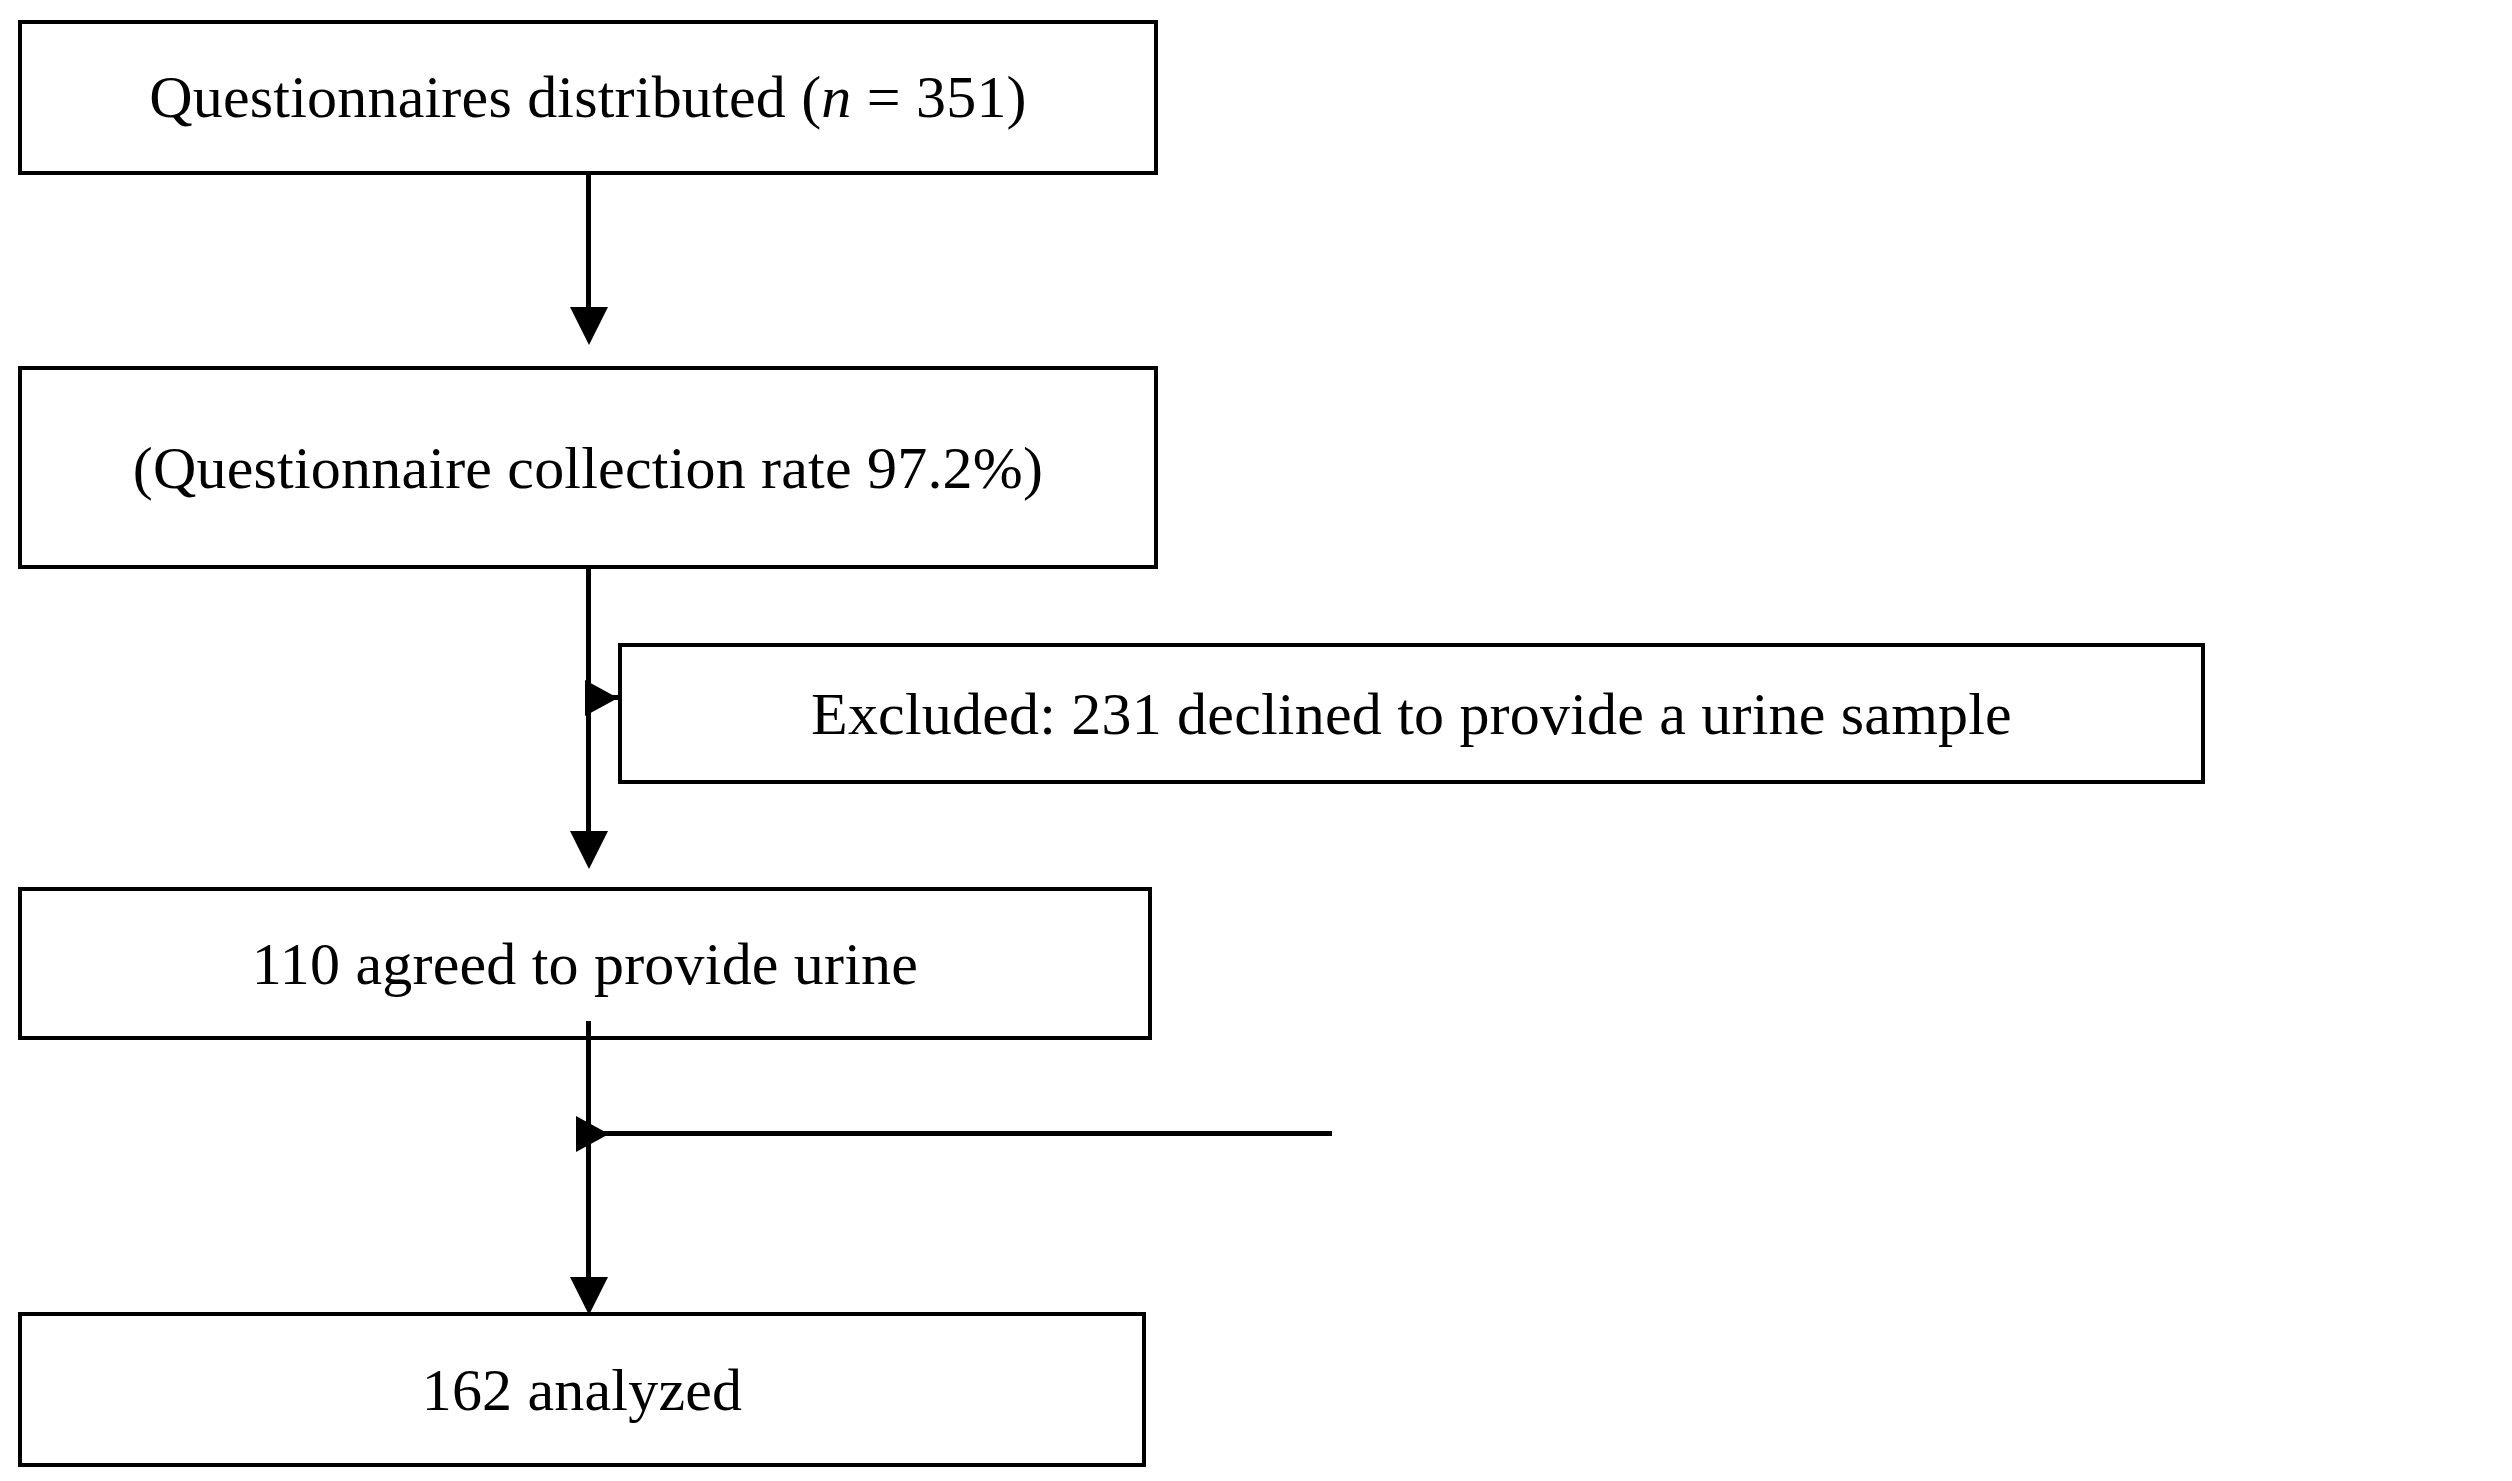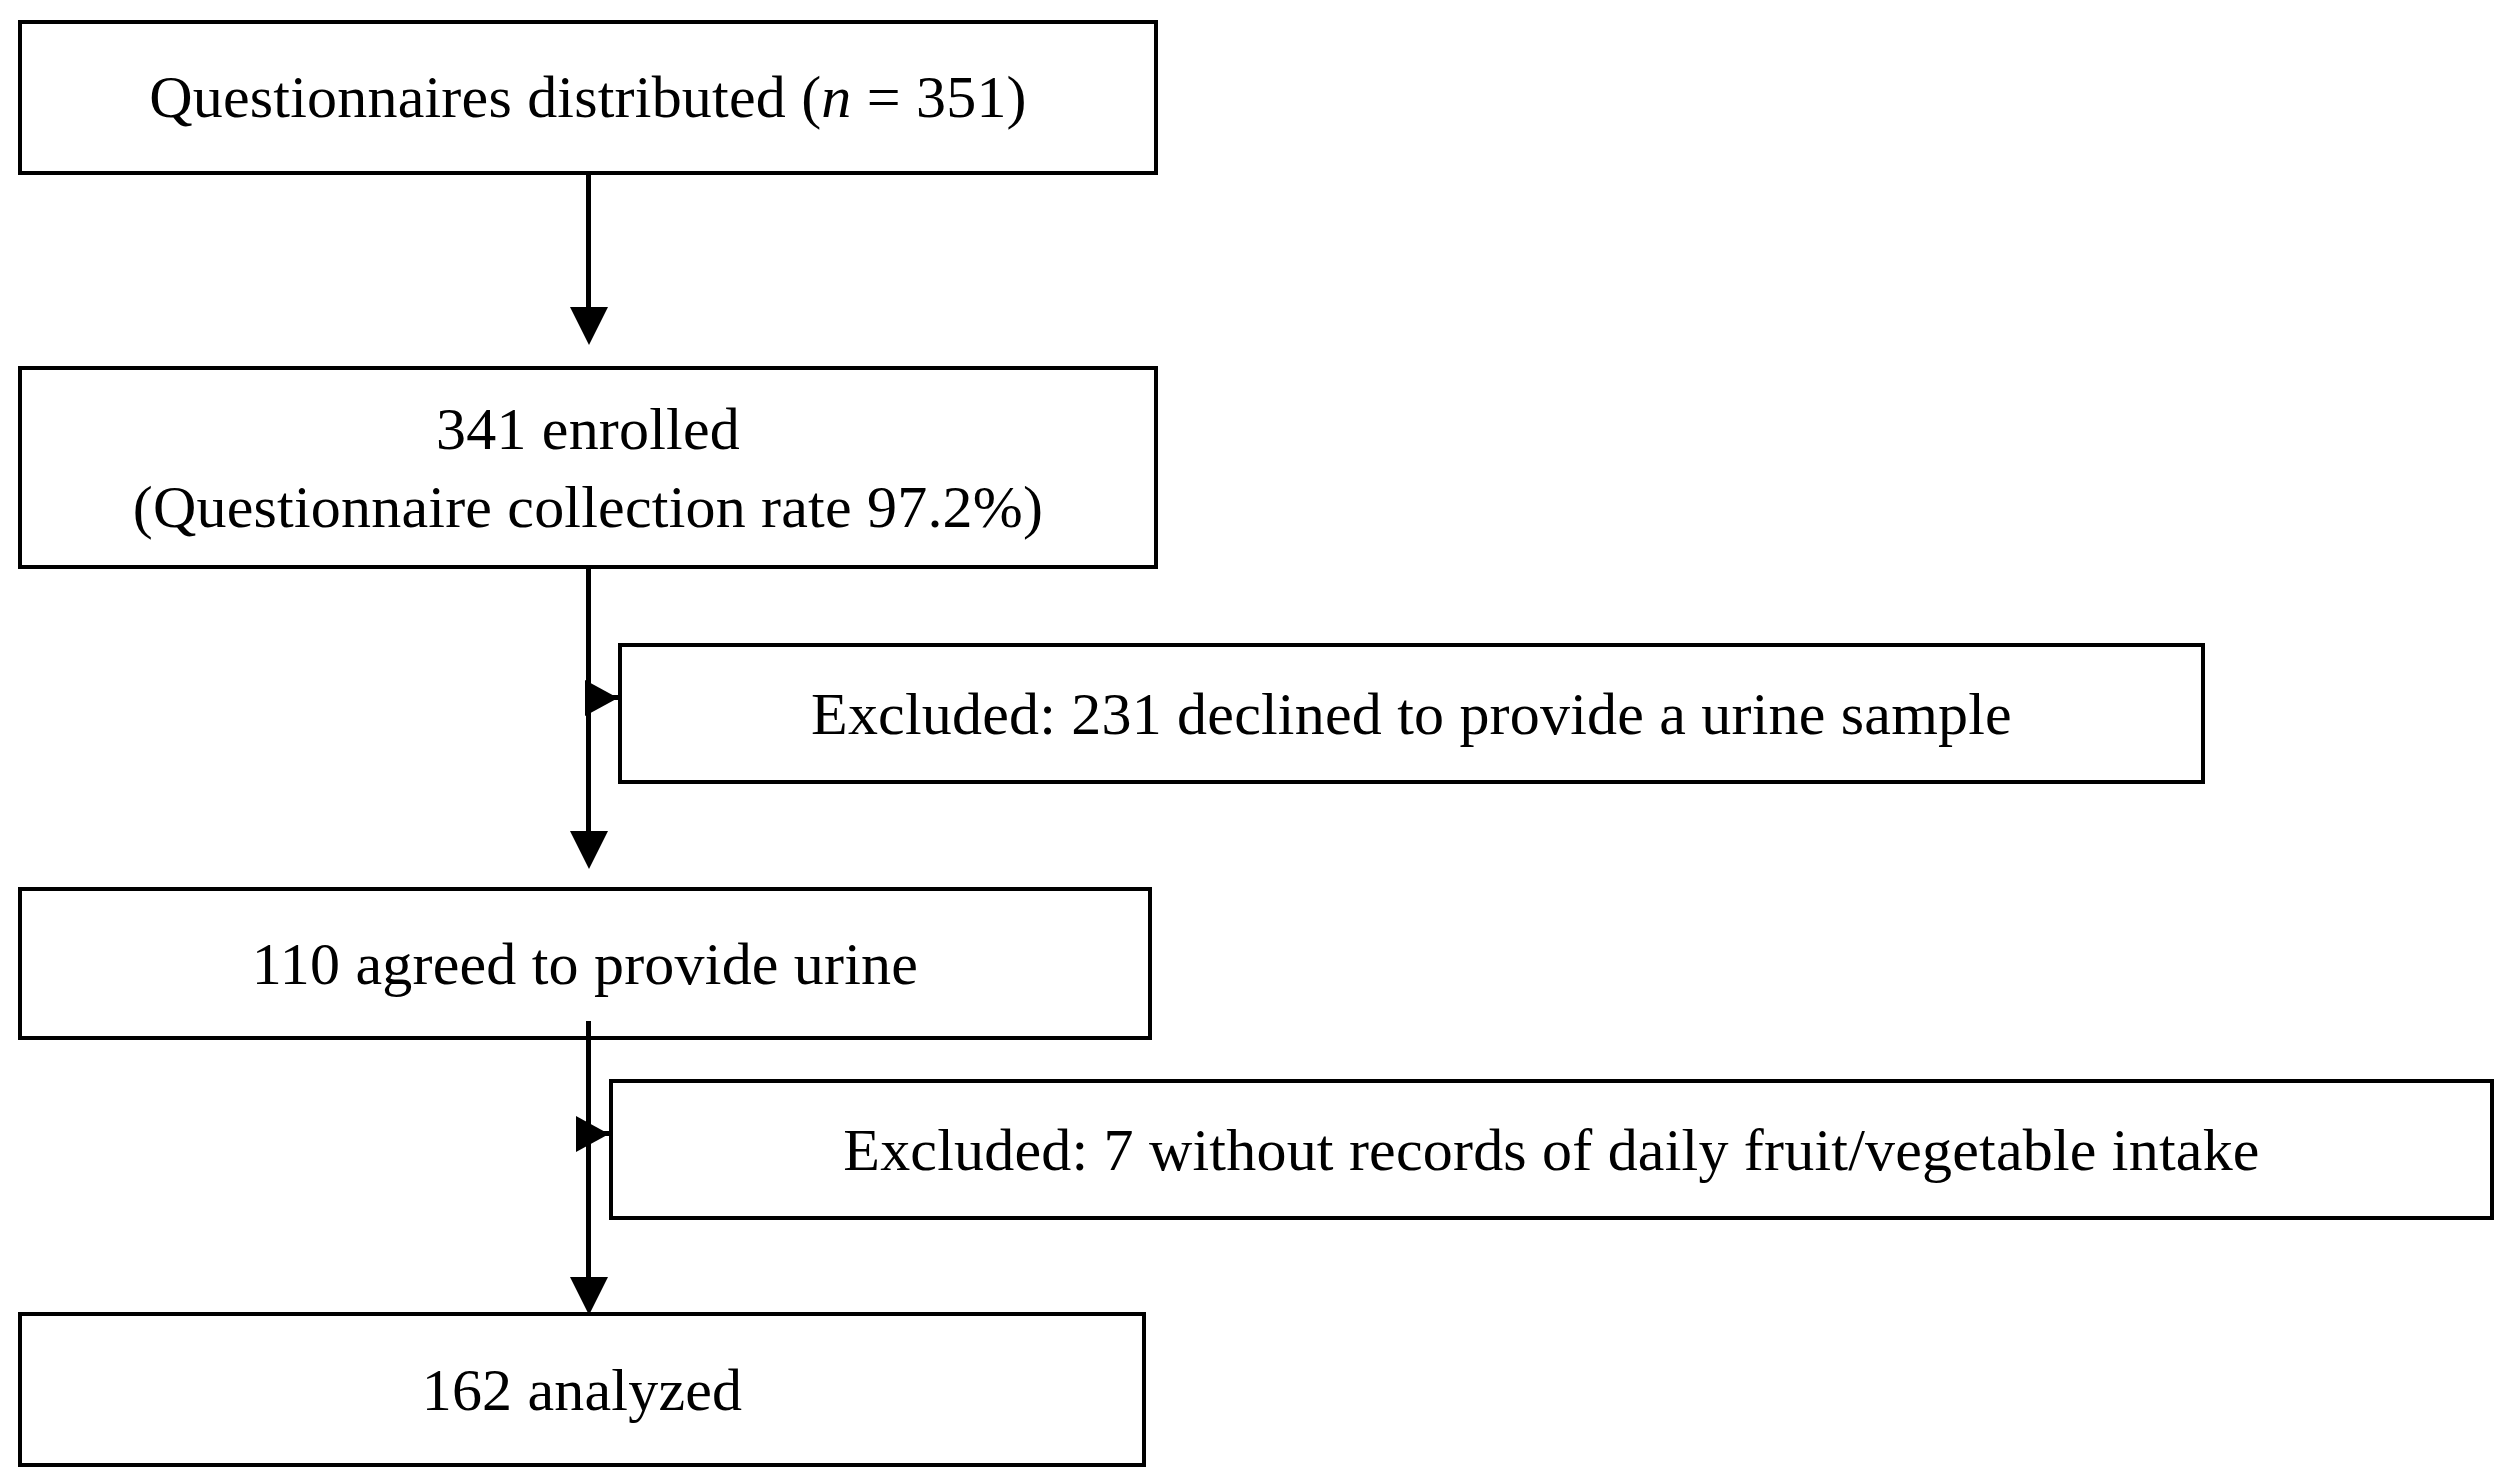--- a/index.html
+++ b/index.html
@@ -96,44 +96,40 @@
 <div id="canvas">
 
   <div class="node" id="node-distributed">
     <div class="node-text"><span>Questionnaires distributed (</span><span class="ital">n</span><span> = 351)</span></div>
   </div>
 
   <div class="vline" id="conn-1-line"></div>
   <div class="arrow-down" id="conn-1-head"></div>
 
   <div class="node" id="node-enrolled">
-    <div class="node-text">341 enrolled</div>
     <div class="node-text">(Questionnaire collection rate 97.2%)</div>
   </div>
 
   <div class="hline" id="branch-1-line"></div>
   <div class="arrow-right" id="branch-1-head"></div>
 
   <div class="node" id="node-excluded-1">
     <div class="node-text">Excluded: 231 declined to provide a urine sample</div>
   </div>
 
   <div class="vline" id="conn-2-line"></div>
   <div class="arrow-down" id="conn-2-head"></div>
 
   <div class="node" id="node-agreed">
     <div class="node-text">110 agreed to provide urine</div>
   </div>
 
   <div class="hline" id="branch-2-line"></div>
   <div class="arrow-right" id="branch-2-head"></div>
 
-  <div class="node" id="node-excluded-2">
-    <div class="node-text">Excluded: 7 without records of daily fruit/vegetable intake</div>
-  </div>
 
   <div class="vline" id="conn-3-line"></div>
   <div class="arrow-down" id="conn-3-head"></div>
 
   <div class="node" id="node-analyzed">
     <div class="node-text">162 analyzed</div>
   </div>
 
 </div>
 

